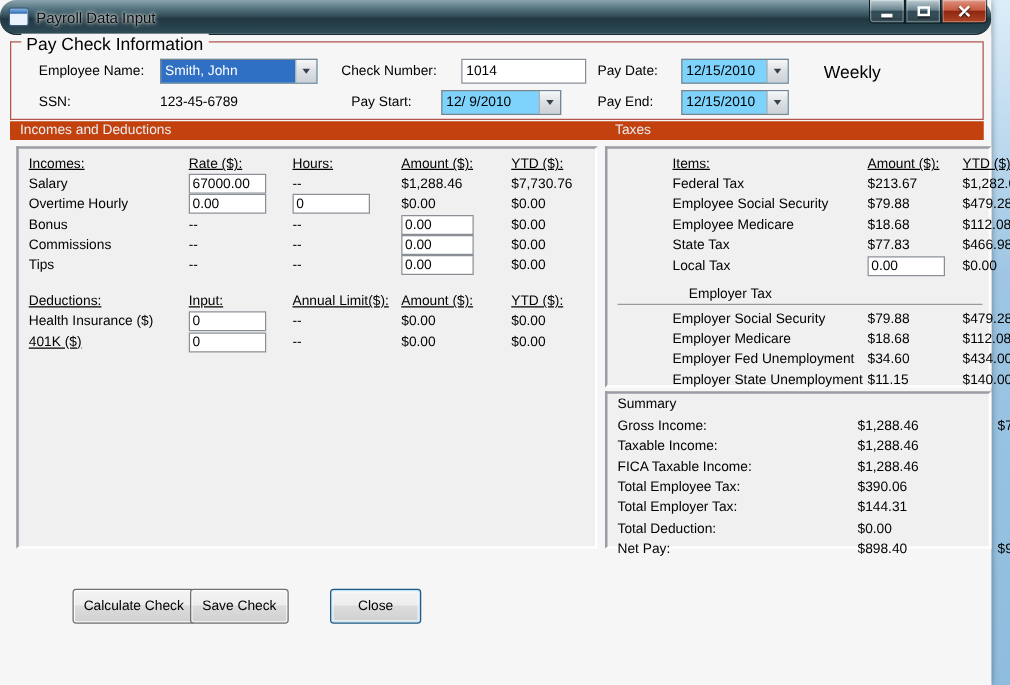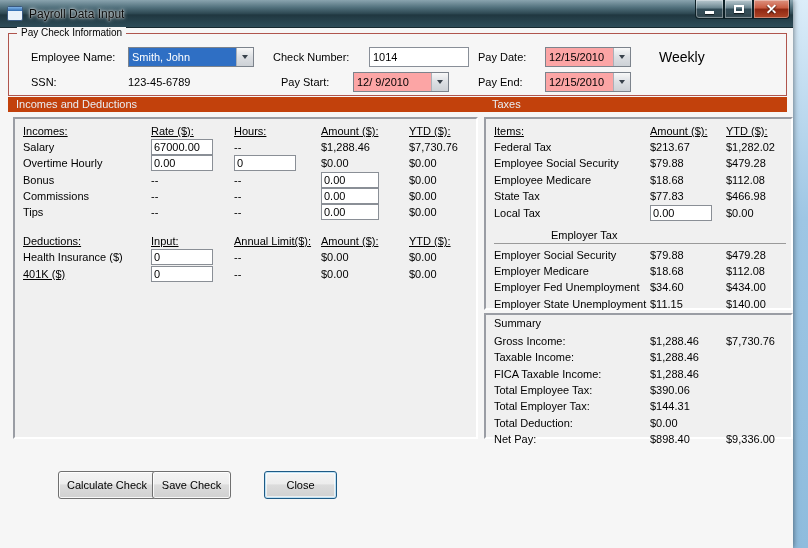--- a/index.html
+++ b/index.html
@@ -7,21 +7,21 @@
   body { font-family:"Liberation Sans", sans-serif; font-size:11px; color:#000; }
 
   .stage { position:relative; width:808px; height:548px; overflow:hidden;
            background:linear-gradient(180deg,#d9ecf8,#a5cbe6); }
 
   
   .window { position:absolute; left:0; top:0; width:793px; height:548px;
             box-shadow:0 0 6px rgba(0,0,0,.55); background:#f6f6f6; }
   .titlebar { position:absolute; left:0; top:0; width:100%; height:28px;
               background:linear-gradient(180deg,#8aa4af 0%,#51707c 28%,#2b454f 52%,#203740 55%,#2e4c58 100%);
-              border-bottom:1px solid #17282f; }
+              border-bottom:1px solid #17282f;border-radius:13px; }
   .app-icon { position:absolute; left:7px; top:6px; width:16px; height:15px;
               background:#e9f2fa; border:1px solid #3a5a80; border-radius:2px; overflow:hidden; }
   .app-icon-bar { height:4px; background:linear-gradient(#7fb3e8,#2f6cb0); }
   .title { position:absolute; left:29px; top:7px; font-size:12px; color:#0b0b0b;
            text-shadow:0 0 4px rgba(255,255,255,.95), 0 0 2px rgba(255,255,255,.9); }
   .caption-buttons { position:absolute; right:3px; top:0; display:flex; }
   .cap-btn { width:29px; height:19px; border:1px solid #0d2026; border-top:none;
              background:linear-gradient(rgba(255,255,255,.4),rgba(255,255,255,.14) 45%,rgba(10,30,40,.38) 50%,rgba(255,255,255,.12));
              box-shadow:inset 0 0 0 1px rgba(255,255,255,.35);
              display:flex; align-items:center; justify-content:center; cursor:pointer; }
@@ -34,25 +34,25 @@
   .g-x i { position:absolute; left:0; top:4.5px; width:11px; height:2px; background:#fff;
            box-shadow:0 1px 1px rgba(0,0,0,.5); }
   .g-x .b1 { transform:rotate(45deg); } .g-x .b2 { transform:rotate(-45deg); }
 
   
   .client { position:absolute; left:0; top:28px; width:793px; height:520px; background:#f6f6f6; }
 
   
   .pc-group { position:absolute; left:8px; top:5px; width:779px; height:63px;
               border:1px solid #b0554d; }
-  .pc-legend { position:absolute; left:8px; top:-7px; background:#f6f6f6; padding:0 4px; font-size:10px; }
+  .pc-legend { position:absolute; left:8px; top:-7px; background:#f6f6f6; padding:0 4px; font-size:14px; }
   .lbl { position:absolute; white-space:nowrap; }
   .tbox { position:absolute; height:20px; border:1px solid #898f98; background:#fff;
           font:11px "Liberation Sans", sans-serif; padding:0 3px; }
-  .combo { position:absolute; height:20px; border:1px solid #7c838c; background:#fca5a5;
+  .combo { position:absolute; height:20px; border:1px solid #7c838c; background:#7dd3fc;
            display:flex; align-items:stretch; cursor:default; }
   .combo .val { flex:1; padding:3px 3px 0 3px; white-space:pre; overflow:hidden; }
   .combo .val.hl { background:#2f6fc4; color:#fff; }
   .combo .dd { width:17px; border-left:1px solid #aab0b8;
                background:linear-gradient(#f8f8f8,#dcdfe3 50%,#cdd1d6);
                display:flex; align-items:center; justify-content:center; }
   .arr { width:0; height:0; border-left:3.5px solid transparent; border-right:3.5px solid transparent;
          border-top:4px solid #38414b; }
   .freq { font-size:14px; font-weight:normal; }
 
@@ -62,22 +62,22 @@
   .band span { position:absolute; top:1px; }
 
   
   .panel { position:absolute; background:#f0f0f0;
            border:2px solid; border-color:#9a9da4 #ffffff #ffffff #9a9da4; }
   .panel-left    { left:13px;  top:89px;  width:465px; height:322px; padding:4px 2px 0 8px; }
   .panel-taxes   { left:484px; top:89px;  width:309px; height:193px; padding:4px 2px 0 8px; }
   .panel-summary { left:484px; top:285px; width:309px; height:126px; padding:2px 4px 0 8px; }
 
   .prow { display:grid; grid-template-columns:128px 83px 87px 88px 1fr; align-items:center; height:16.2px; }
-  .trow { display:grid; grid-template-columns:156px 76px 1fr; align-items:center; height:16.2px; }
-  .srow { display:grid; grid-template-columns:156px 76px 1fr; align-items:center; height:16.3px; }
+  .trow { display:grid; grid-template-columns:156px 76px 1fr; align-items:center; height:16.2px;margin-left:44px; }
+  .srow { display:grid; grid-template-columns:156px 76px 1fr; align-items:center; height:16.3px;gap:36px; }
   .cell { white-space:nowrap; overflow:visible; }
   .u { text-decoration:underline; }
   .gap13 { height:13px; } .gap6 { height:6px; }
 
   .tin { height:16px; border:1px solid #8a8f96; background:#fff; padding:0 2px;
          font:11px "Liberation Sans", sans-serif; }
   .w62 { width:62px; } .w58 { width:58px; }
 
   .sep-label { margin:1px 0 0 57px; height:13px; }
   .sep-line { border-top:1px solid #9a9a9a; margin:1px 3px 3px 0; }

